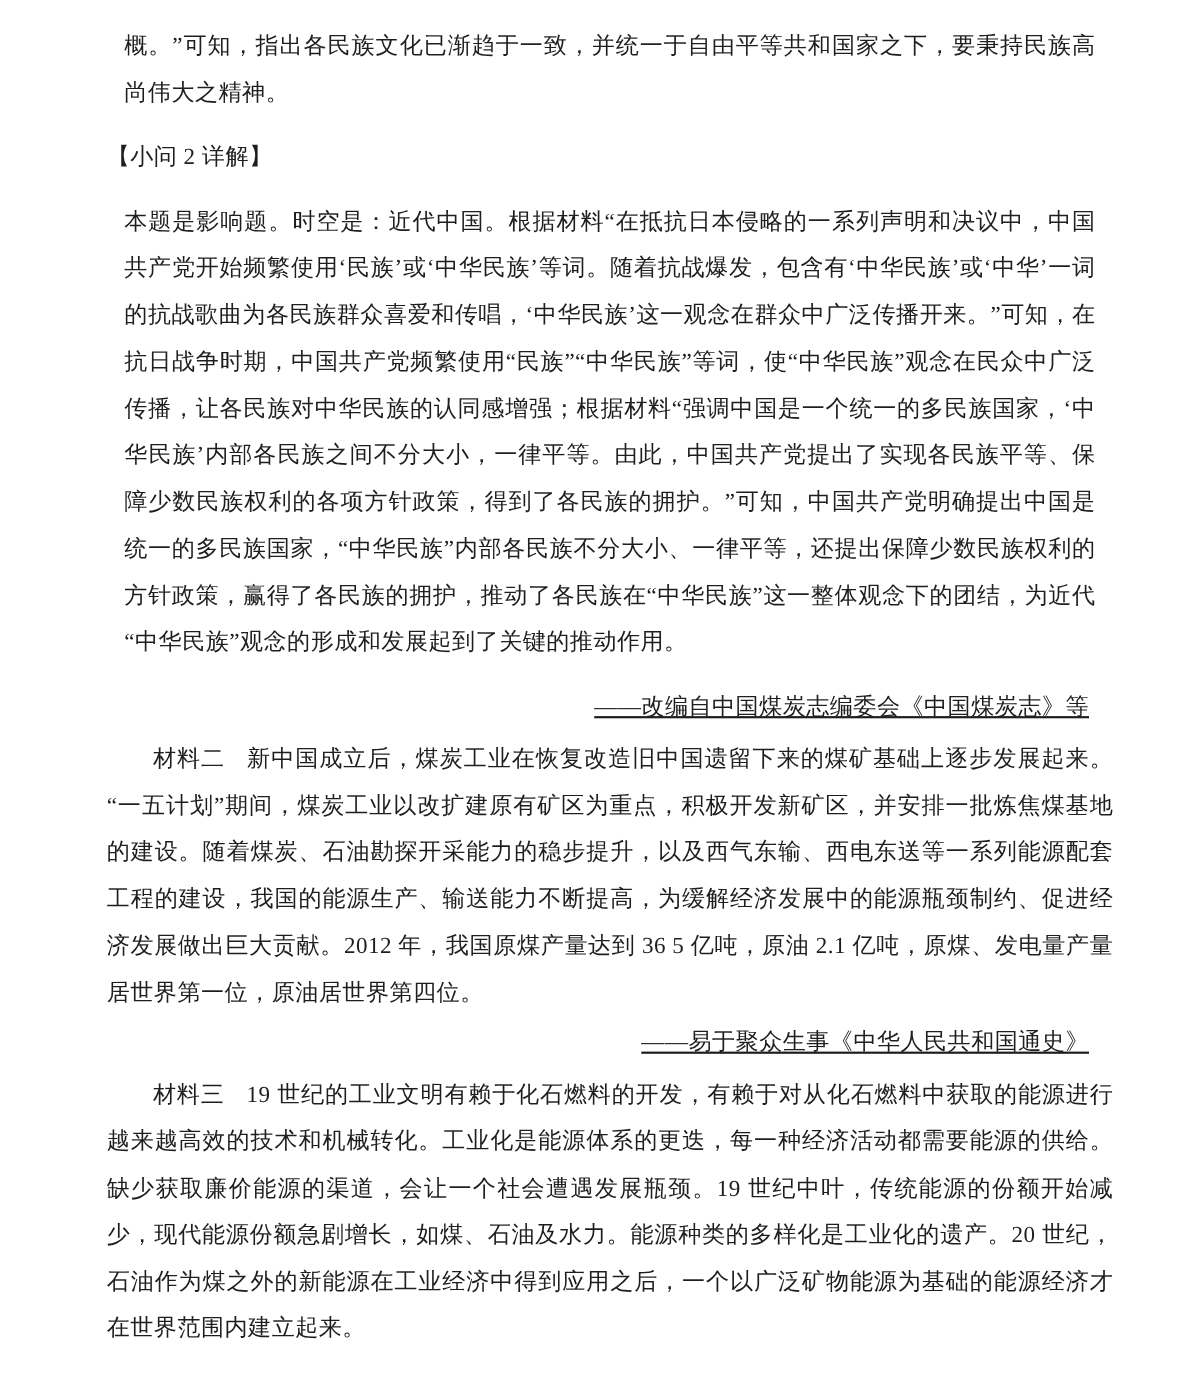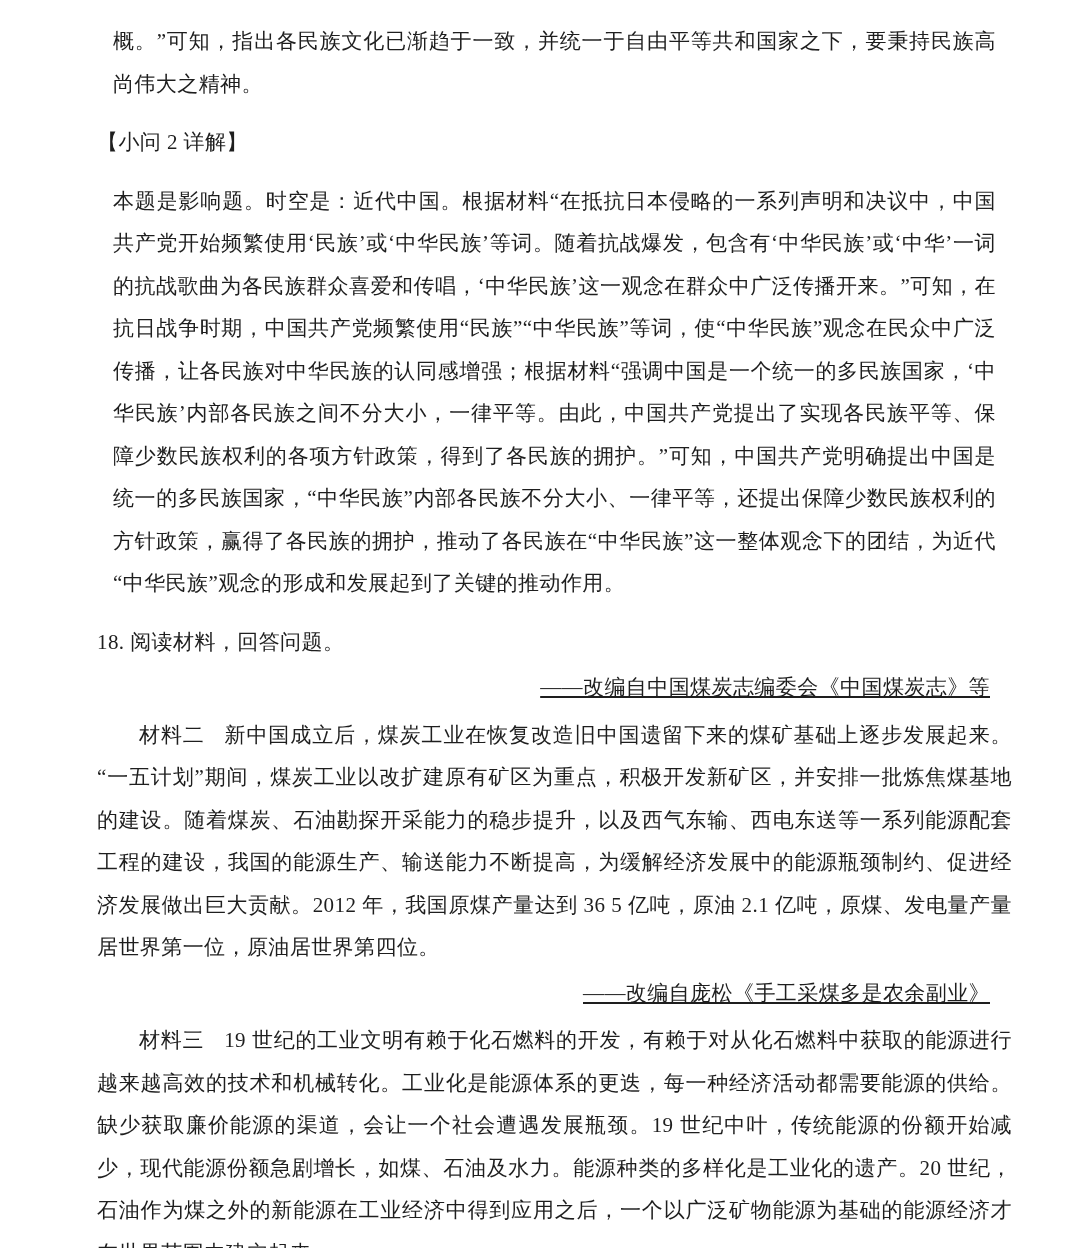--- a/index.html
+++ b/index.html
@@ -53,28 +53,27 @@
 <body>
 
 <div class="page">
 
   <p class="para">概。”可知，指出各民族文化已渐趋于一致，并统一于自由平等共和国家之下，要秉持民族高尚伟大之精神。</p>
 
   <p class="heading-line">【小问 2 详解】</p>
 
   <p class="para">本题是影响题。时空是：近代中国。根据材料“在抵抗日本侵略的一系列声明和决议中，中国共产党开始频繁使用‘民族’或‘中华民族’等词。随着抗战爆发，包含有‘中华民族’或‘中华’一词的抗战歌曲为各民族群众喜爱和传唱，‘中华民族’这一观念在群众中广泛传播开来。”可知，在抗日战争时期，中国共产党频繁使用“民族”“中华民族”等词，使“中华民族”观念在民众中广泛传播，让各民族对中华民族的认同感增强；根据材料“强调中国是一个统一的多民族国家，‘中华民族’内部各民族之间不分大小，一律平等。由此，中国共产党提出了实现各民族平等、保障少数民族权利的各项方针政策，得到了各民族的拥护。”可知，中国共产党明确提出中国是统一的多民族国家，“中华民族”内部各民族不分大小、一律平等，还提出保障少数民族权利的方针政策，赢得了各民族的拥护，推动了各民族在“中华民族”这一整体观念下的团结，为近代“中华民族”观念的形成和发展起到了关键的推动作用。</p>
 
-  <p class="question-stem">18. 阅读材料，回答问题。</p>
 
 
   <p class="source-line">——改编自中国煤炭志编委会《中国煤炭志》等</p>
 
   <p class="material-para">
     <span class="material-label">材料二</span><span>新中国成立后，煤炭工业在恢复改造旧中国遗留下来的煤矿基础上逐步发展起来。“一五计划”期间，煤炭工业以改扩建原有矿区为重点，积极开发新矿区，并安排一批炼焦煤基地的建设。随着煤炭、石油勘探开采能力的稳步提升，以及西气东输、西电东送等一系列能源配套工程的建设，我国的能源生产、输送能力不断提高，为缓解经济发展中的能源瓶颈制约、促进经济发展做出巨大贡献。2012 年，我国原煤产量达到 36 5 亿吨，原油 2.1 亿吨，原煤、发电量产量居世界第一位，原油居世界第四位。</span>
   </p>
 
-  <p class="source-line">——改编自庞松《手工采煤多是农余副业》</p>
+  <p class="source-line">——易于聚众生事《中华人民共和国通史》</p>
 
   <p class="material-para">
     <span class="material-label">材料三</span><span>19 世纪的工业文明有赖于化石燃料的开发，有赖于对从化石燃料中获取的能源进行越来越高效的技术和机械转化。工业化是能源体系的更迭，每一种经济活动都需要能源的供给。缺少获取廉价能源的渠道，会让一个社会遭遇发展瓶颈。19 世纪中叶，传统能源的份额开始减少，现代能源份额急剧增长，如煤、石油及水力。能源种类的多样化是工业化的遗产。20 世纪，石油作为煤之外的新能源在工业经济中得到应用之后，一个以广泛矿物能源为基础的能源经济才在世界范围内建立起来。</span>
   </p>
 
 </div>
 
 </body></html>

